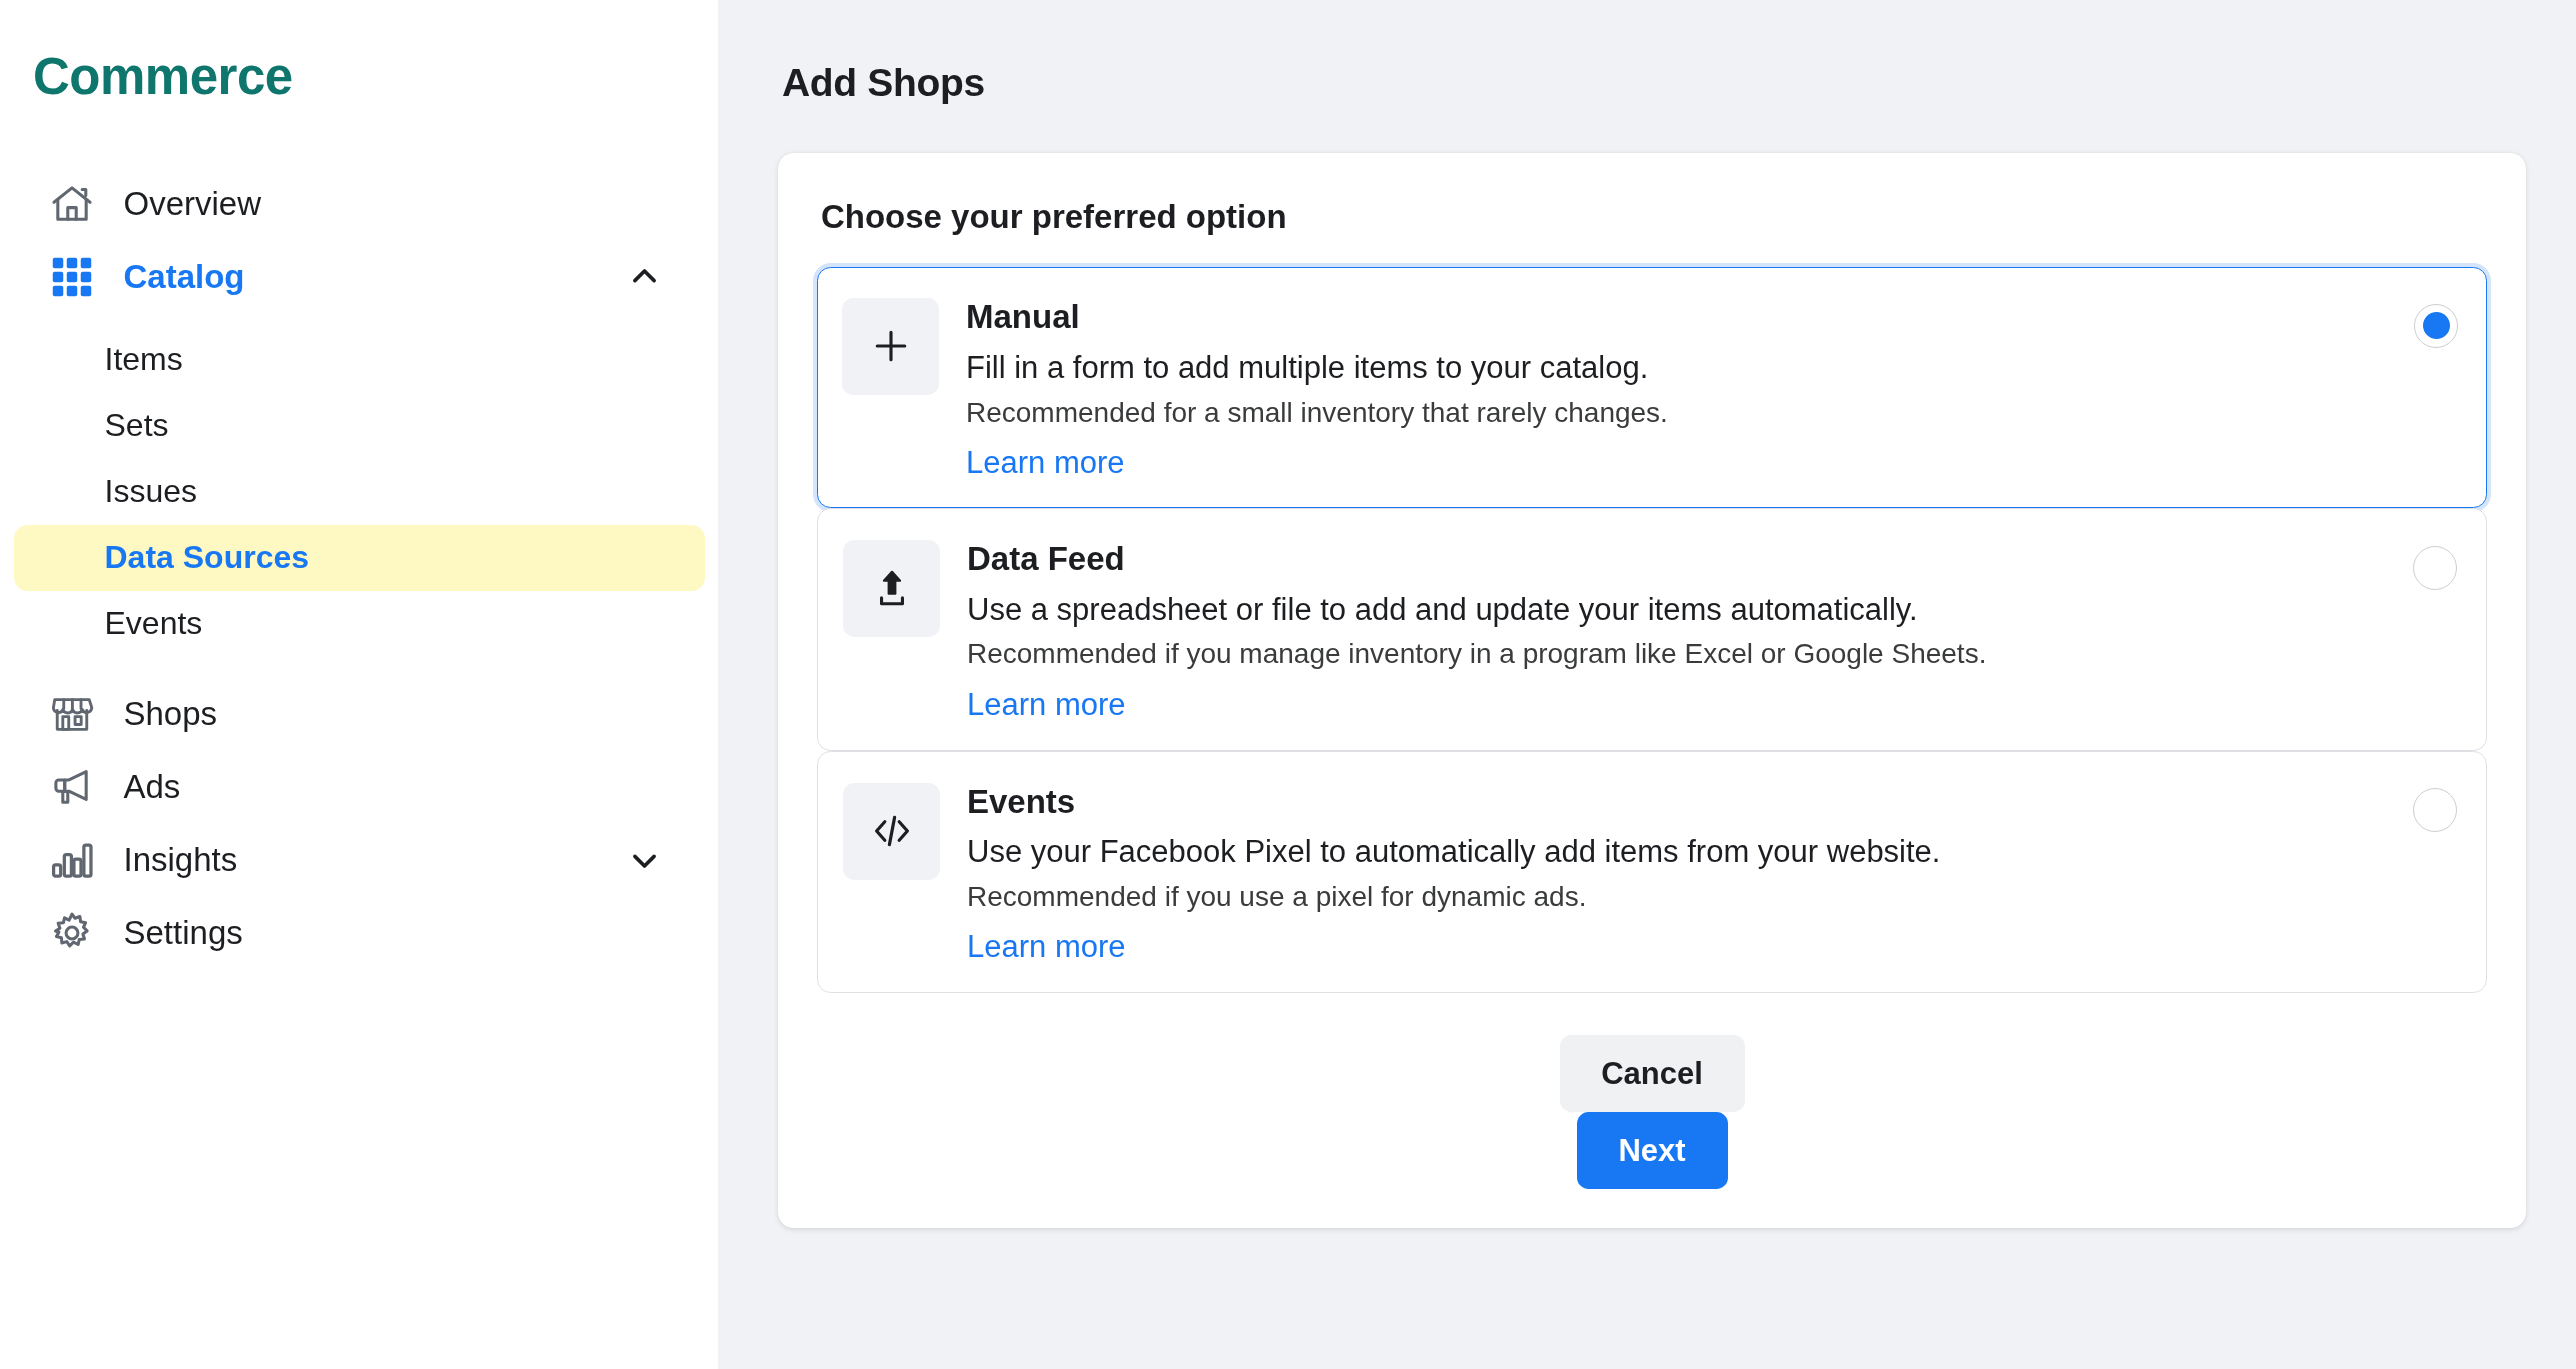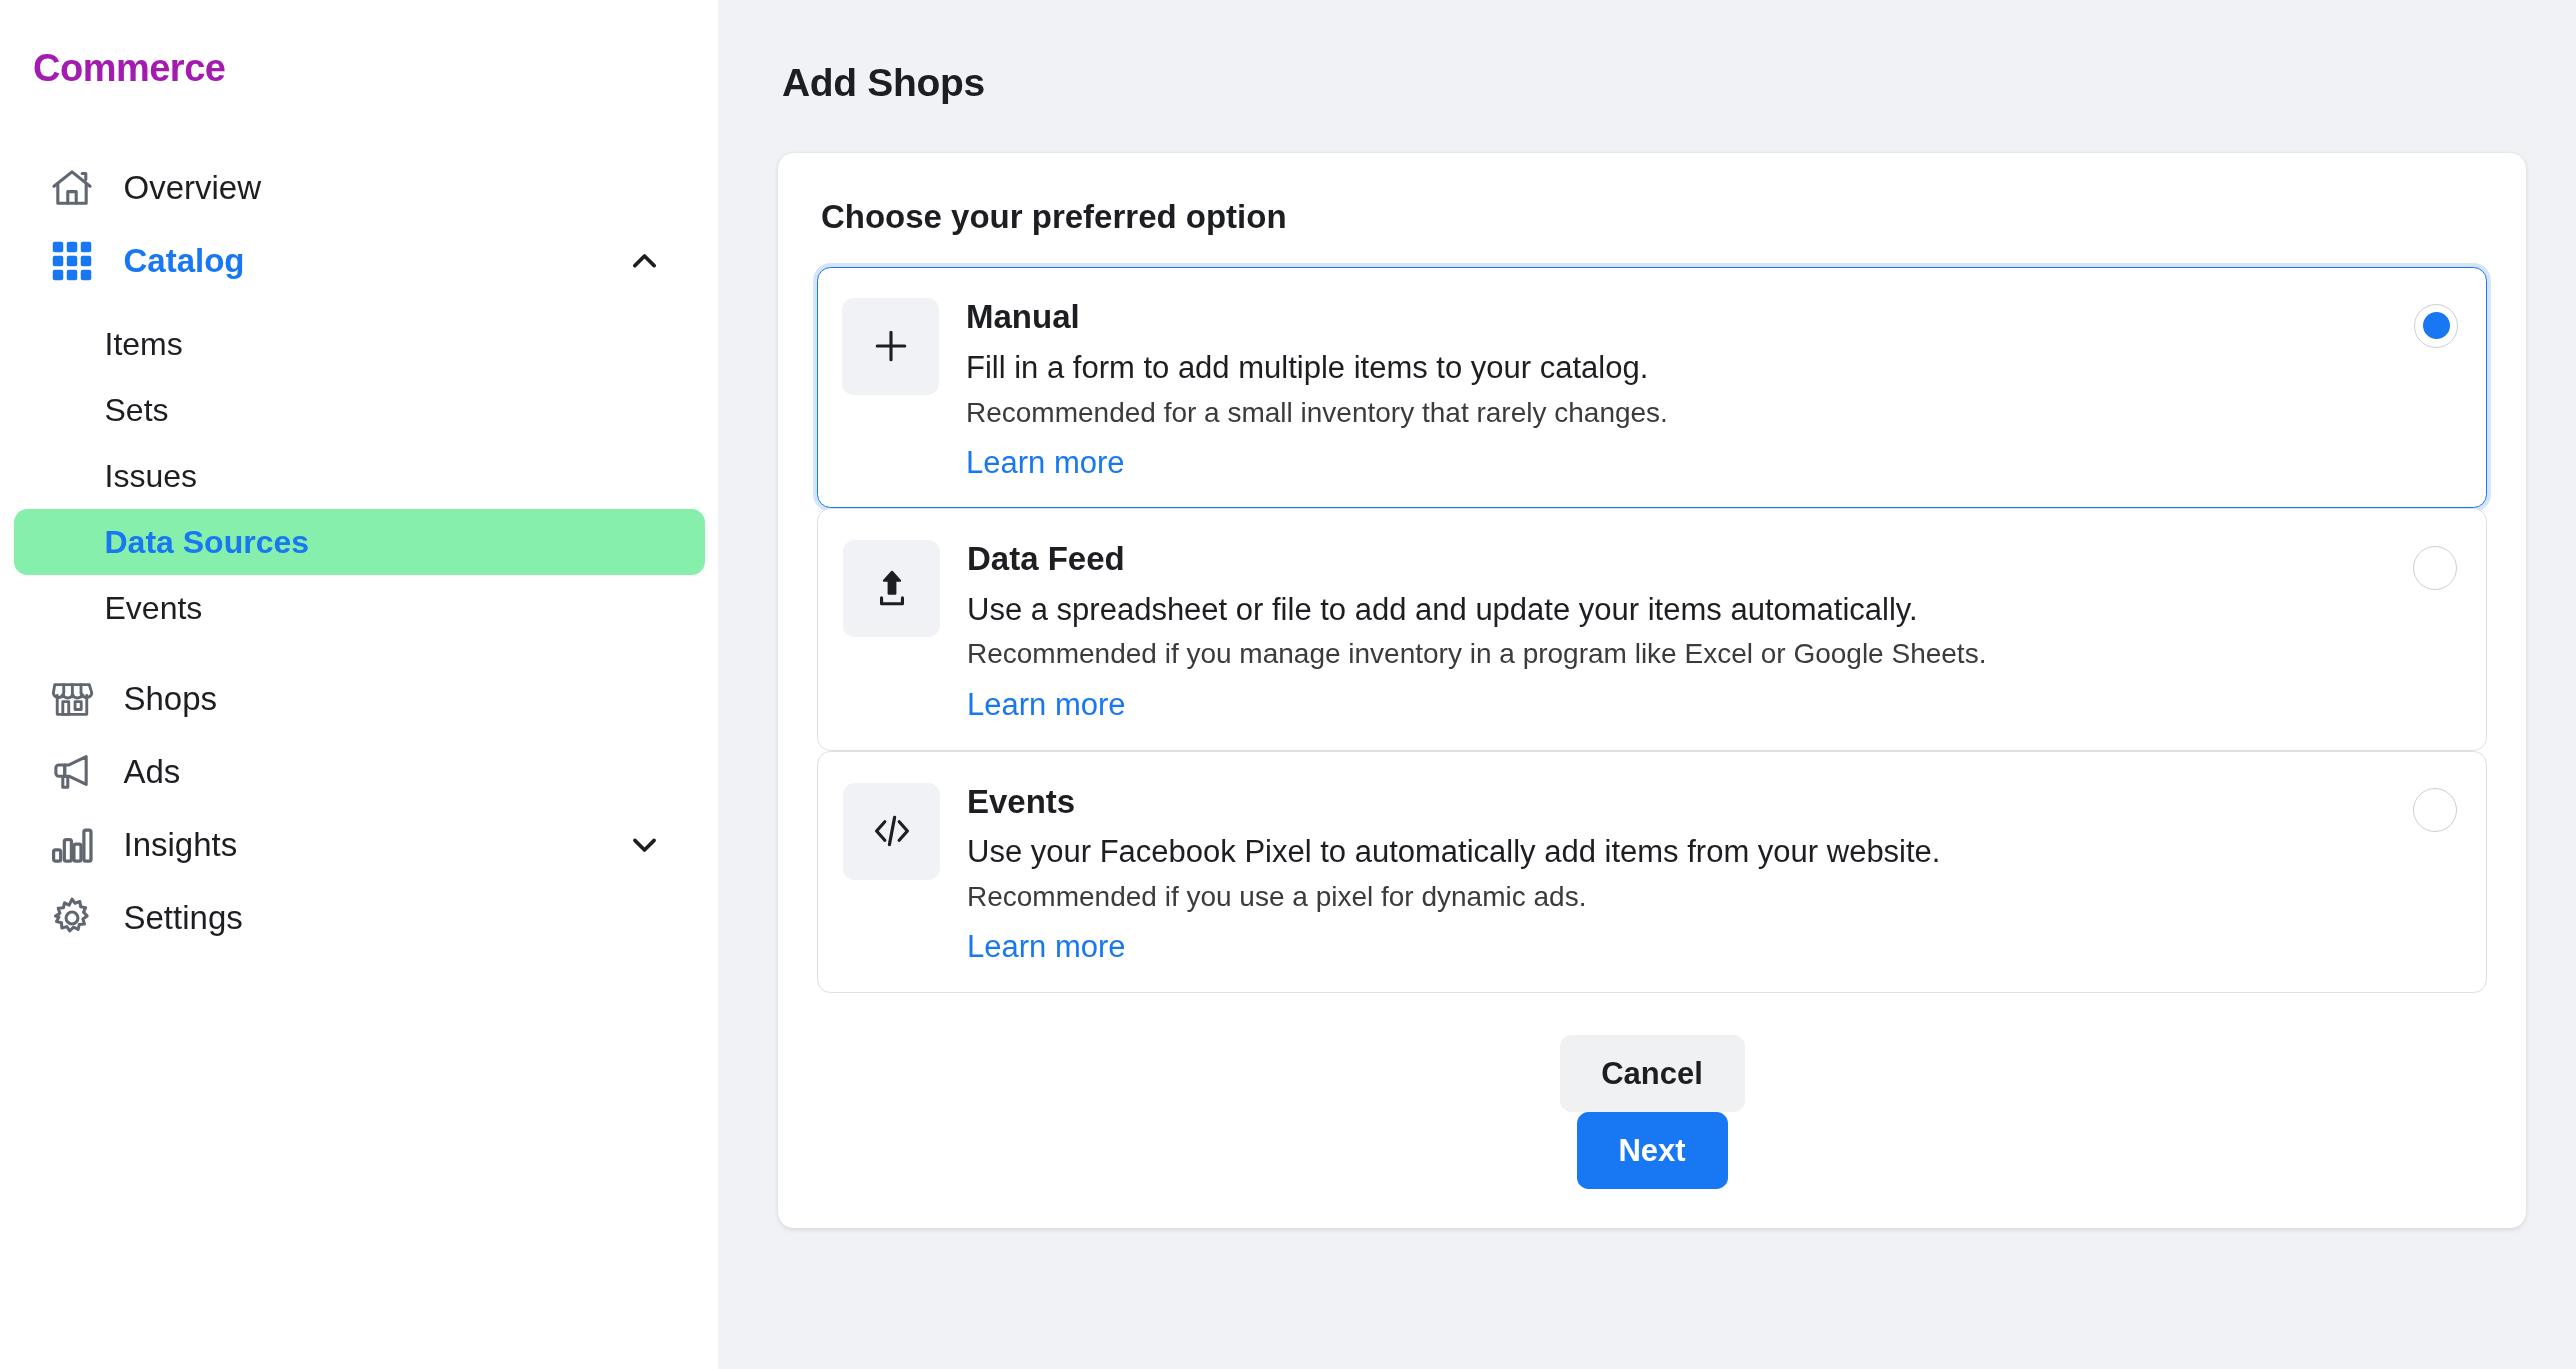--- a/index.html
+++ b/index.html
@@ -21,23 +21,23 @@
   
   .sidebar {
     width: 718px;
     min-width: 718px;
     height: 1369px;
     background: #ffffff;
     padding: 0;
     position: relative;
   }
   .brand {
-    font-size: 38px;
+    font-size: 51px;
     font-weight: bold;
-    color: #a21caf;
+    color: #0f766e;
     letter-spacing: -0.5px;
     padding: 46px 0 0 33px;
     line-height: 1.2;
   }
   .nav { margin-top: 60px; }
 
   .nav-row {
     display: flex;
     align-items: center;
     height: 73px;
@@ -81,21 +81,21 @@
     margin: 0 13.5px;
     padding: 0 0 0 91px;
     border-radius: 13.5px;
     cursor: pointer;
   }
   .sub-row .sub-label {
     font-size: 32px;
     color: #1c1e21;
     white-space: nowrap;
   }
-  .sub-row.selected { background: #86efac; }
+  .sub-row.selected { background: #fef9c3; }
   .sub-row.selected .sub-label { color: #1877f2; font-weight: bold; }
 
   .group-gap { height: 21px; }
 
   
   .main {
     flex: 1;
     height: 1369px;
     background: #f0f2f5;
     padding: 44px 60px 0 60px;

